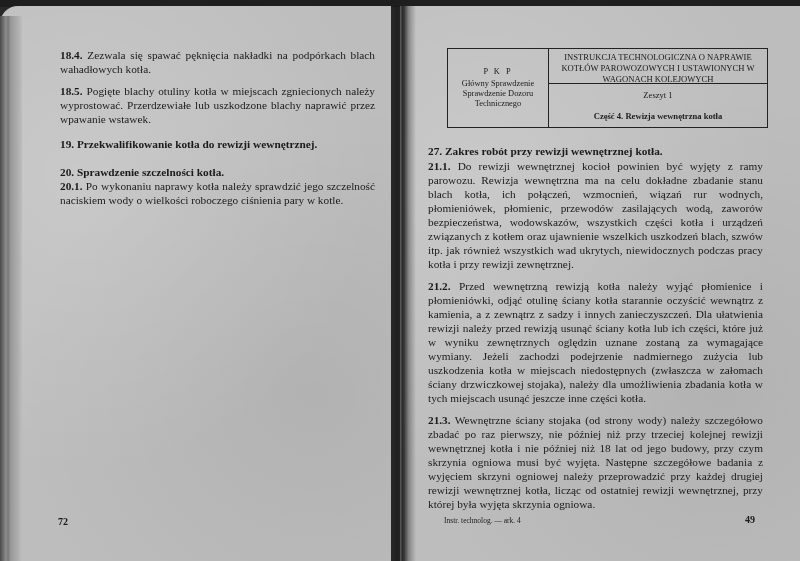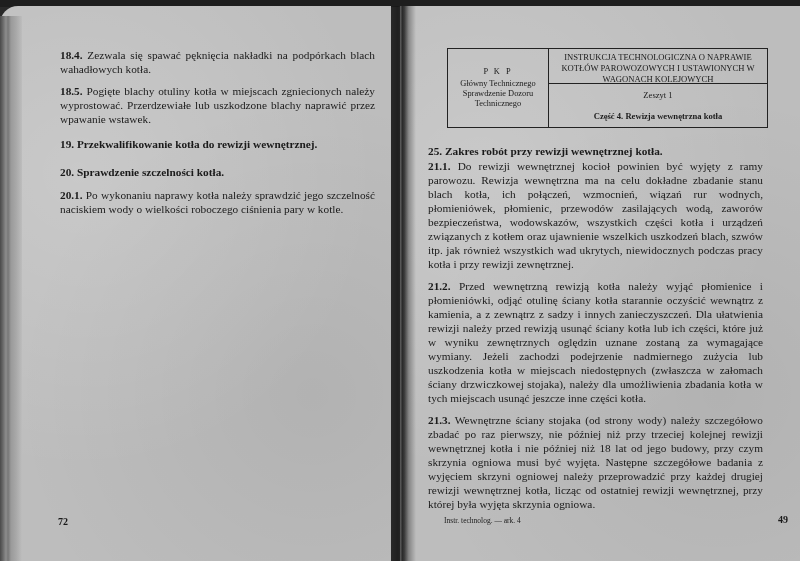--- a/index.html
+++ b/index.html
@@ -34,41 +34,41 @@
 </head>
 <body>
 
 <div class="topbar"></div>
 
 <div class="page left">
   <div class="text">
     <p class="para"><span class="num">18.4.</span> <span>Zezwala się spawać pęknięcia nakładki na podpórkach blach wahadłowych kotła.</span></p>
     <p class="para" style="margin-bottom:11px;"><span class="num">18.5.</span> <span>Pogięte blachy otuliny kotła w miejscach zgniecionych należy wyprostować. Przerdzewiałe lub uszkodzone blachy naprawić przez wpawanie wstawek.</span></p>
     <p class="head" style="margin-bottom:14px;">19. Przekwalifikowanie kotła do rewizji wewnętrznej.</p>
-    <p class="head" style="margin-bottom:9px;">20. Sprawdzenie szczelności kotła.</p>
+    <p class="head" style="margin-bottom:0;">20. Sprawdzenie szczelności kotła.</p>
     <p class="para"><span class="num">20.1.</span> <span>Po wykonaniu naprawy kotła należy sprawdzić jego szczelność naciskiem wody o wielkości roboczego ciśnienia pary w kotle.</span></p>
   </div>
   <div class="pagenum" style="left:58px;top:510px;">72</div>
 </div>
 
 <div class="page right">
   <div class="text">
-    <p class="head" style="margin-bottom:1px;">25. Zakres robót przy rewizji wewnętrznej kotła.</p>
+    <p class="head" style="margin-bottom:1px;">27. Zakres robót przy rewizji wewnętrznej kotła.</p>
     <p class="para"><span class="num">21.1.</span> <span>Do rewizji wewnętrznej kocioł powinien być wyjęty z ramy parowozu. Rewizja wewnętrzna ma na celu dokładne zbadanie stanu blach kotła, ich połączeń, wzmocnień, wiązań rur wodnych, płomieniówek, płomienic, przewodów zasilających wodą, zaworów bezpieczeństwa, wodowskazów, wszystkich części kotła i urządzeń związanych z kotłem oraz ujawnienie wszelkich uszkodzeń blach, szwów itp. jak również wszystkich wad ukrytych, niewidocznych podczas pracy kotła i przy rewizji zewnętrznej.</span></p>
     <p class="para"><span class="num">21.2.</span> <span>Przed wewnętrzną rewizją kotła należy wyjąć płomienice i płomieniówki, odjąć otulinę ściany kotła starannie oczyścić wewnątrz z kamienia, a z zewnątrz z sadzy i innych zanieczyszczeń. Dla ułatwienia rewizji należy przed rewizją usunąć ściany kotła lub ich części, które już w wyniku zewnętrznych oględzin uznane zostaną za wymagające wymiany. Jeżeli zachodzi podejrzenie nadmiernego zużycia lub uszkodzenia kotła w miejscach niedostępnych (zwłaszcza w załomach ściany drzwiczkowej stojaka), należy dla umożliwienia zbadania kotła w tych miejscach usunąć jeszcze inne części kotła.</span></p>
     <p class="para"><span class="num">21.3.</span> <span>Wewnętrzne ściany stojaka (od strony wody) należy szczegółowo zbadać po raz pierwszy, nie później niż przy trzeciej kolejnej rewizji wewnętrznej kotła i nie później niż 18 lat od jego budowy, przy czym skrzynia ogniowa musi być wyjęta. Następne szczegółowe badania z wyjęciem skrzyni ogniowej należy przeprowadzić przy każdej drugiej rewizji wewnętrznej kotła, licząc od ostatniej rewizji wewnętrznej, przy której była wyjęta skrzynia ogniowa.</span></p>
   </div>
   <div class="footer-note">Instr. technolog. — ark. 4</div>
-  <div class="pagenum" style="left:378px;top:508px;text-align:right;">49</div>
+  <div class="pagenum" style="left:345px;top:508px;text-align:right;">49</div>
 </div>
 
 <div class="hdrbox">
   <div class="hdr-l">
     <div class="pkp">P K P</div>
-    <div>Główny Technicznego</div>
+    <div>Główny Sprawdzenie</div>
     <div>Sprawdzenie Dozoru</div>
     <div>Technicznego</div>
   </div>
   <div class="hdr-r">
     <div class="hdr-title">INSTRUKCJA TECHNOLOGICZNA O NAPRAWIE KOTŁÓW PAROWOZOWYCH I USTAWIONYCH W WAGONACH KOLEJOWYCH</div>
     <div class="hdr-sub">
       <div>Zeszyt 1</div>
       <div class="part">Część 4. Rewizja wewnętrzna kotła</div>
     </div>
   </div>

